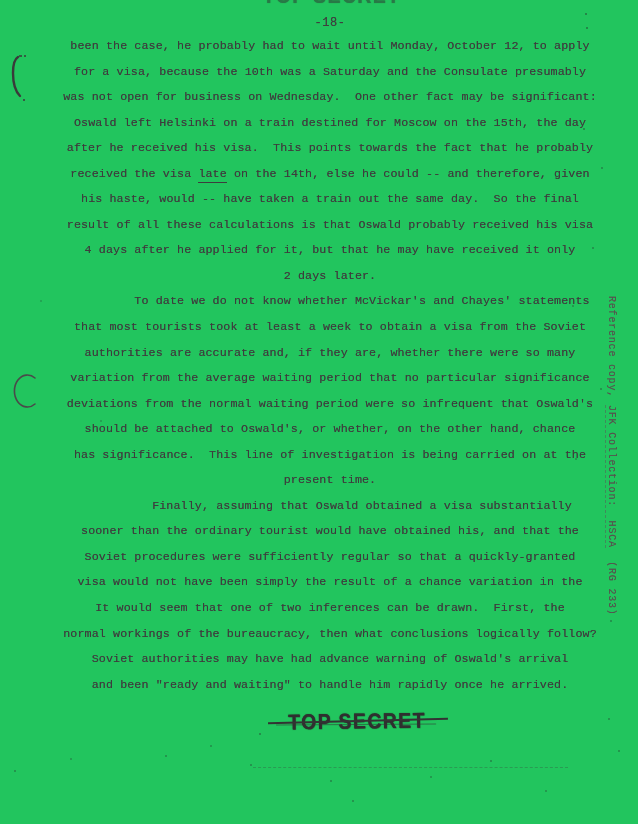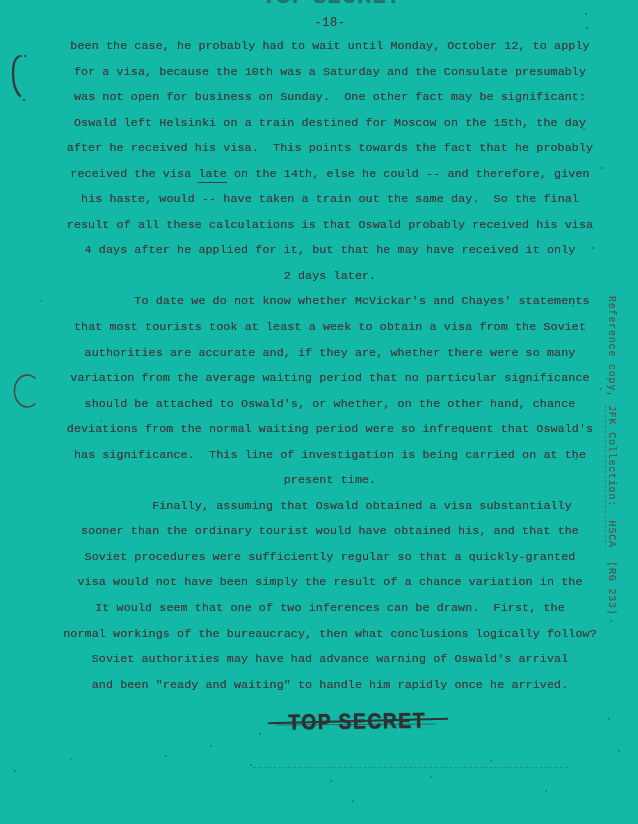--- a/index.html
+++ b/index.html
@@ -1,21 +1,21 @@
 <!DOCTYPE html>
 <html><head>
 <meta charset="utf-8">
 <style>
   html,body{margin:0;padding:0;}
   body{
     width:638px;height:824px;position:relative;overflow:hidden;
     background:#fdfdfc;
     font-family:"Liberation Mono","DejaVu Sans Mono",monospace;
   }
-  .page{position:absolute;inset:0;background:#14b8a6;}
+  .page{position:absolute;inset:0;background:#22c55e;}
   
   .page-number{
     position:absolute;left:0;top:16px;width:660px;text-align:center;
     font-size:12px;color:#3f3f3f;letter-spacing:.5px;
     text-shadow:0 0 .5px rgba(60,60,60,.8);
   }
   
   .tblock{
     position:absolute;left:62px;top:39px;width:536px;
     font-size:11.7px;color:#3d3d3d;
@@ -101,38 +101,38 @@
   <div class="mark" style="left:10px;top:370px;">
     <svg width="30" height="44" viewBox="0 0 30 44">
       <path d="M25,8 A13,16 0 1,0 25,34" fill="none" stroke="#4a4a4a" stroke-width="1.6" stroke-linecap="round"></path>
     </svg>
   </div>
 
   <div class="tblock">
     <div>
         <div class="line">been the case, he probably had to wait until Monday, October 12, to apply</div>
         <div class="line">for a visa, because the 10th was a Saturday and the Consulate presumably</div>
-        <div class="line">was not open for business on Sunday.  One other fact may be significant:</div>
+        <div class="line">was not open for business on Wednesday.  One other fact may be significant:</div>
         <div class="line">Oswald left Helsinki on a train destined for Moscow on the 15th, the day</div>
         <div class="line">after he received his visa.  This points towards the fact that he probably</div>
       </div>
     <div class="line"><span>received the visa </span><span class="u">late</span><span> on the 14th, else he could -- and therefore, given</span></div>
     <div>
         <div class="line">his haste, would -- have taken a train out the same day.  So the final</div>
         <div class="line">result of all these calculations is that Oswald probably received his visa</div>
         <div class="line">4 days after he applied for it, but that he may have received it only</div>
         <div class="line">2 days later.</div>
       </div>
     <div>
         <div class="line">         To date we do not know whether McVickar's and Chayes' statements</div>
         <div class="line">that most tourists took at least a week to obtain a visa from the Soviet</div>
         <div class="line">authorities are accurate and, if they are, whether there were so many</div>
         <div class="line">variation from the average waiting period that no particular significance</div>
+        <div class="line">deviations from the normal waiting period were so infrequent that Oswald's</div>
         <div class="line">should be attached to Oswald's, or whether, on the other hand, chance</div>
-        <div class="line">deviations from the normal waiting period were so infrequent that Oswald's</div>
         <div class="line">has significance.  This line of investigation is being carried on at the</div>
         <div class="line">present time.</div>
       </div>
     <div>
         <div class="line">         Finally, assuming that Oswald obtained a visa substantially</div>
         <div class="line">sooner than the ordinary tourist would have obtained his, and that the</div>
         <div class="line">Soviet procedures were sufficiently regular so that a quickly-granted</div>
         <div class="line">visa would not have been simply the result of a chance variation in the</div>
         <div class="line">It would seem that one of two inferences can be drawn.  First, the</div>
         <div class="line">normal workings of the bureaucracy, then what conclusions logically follow?</div>

